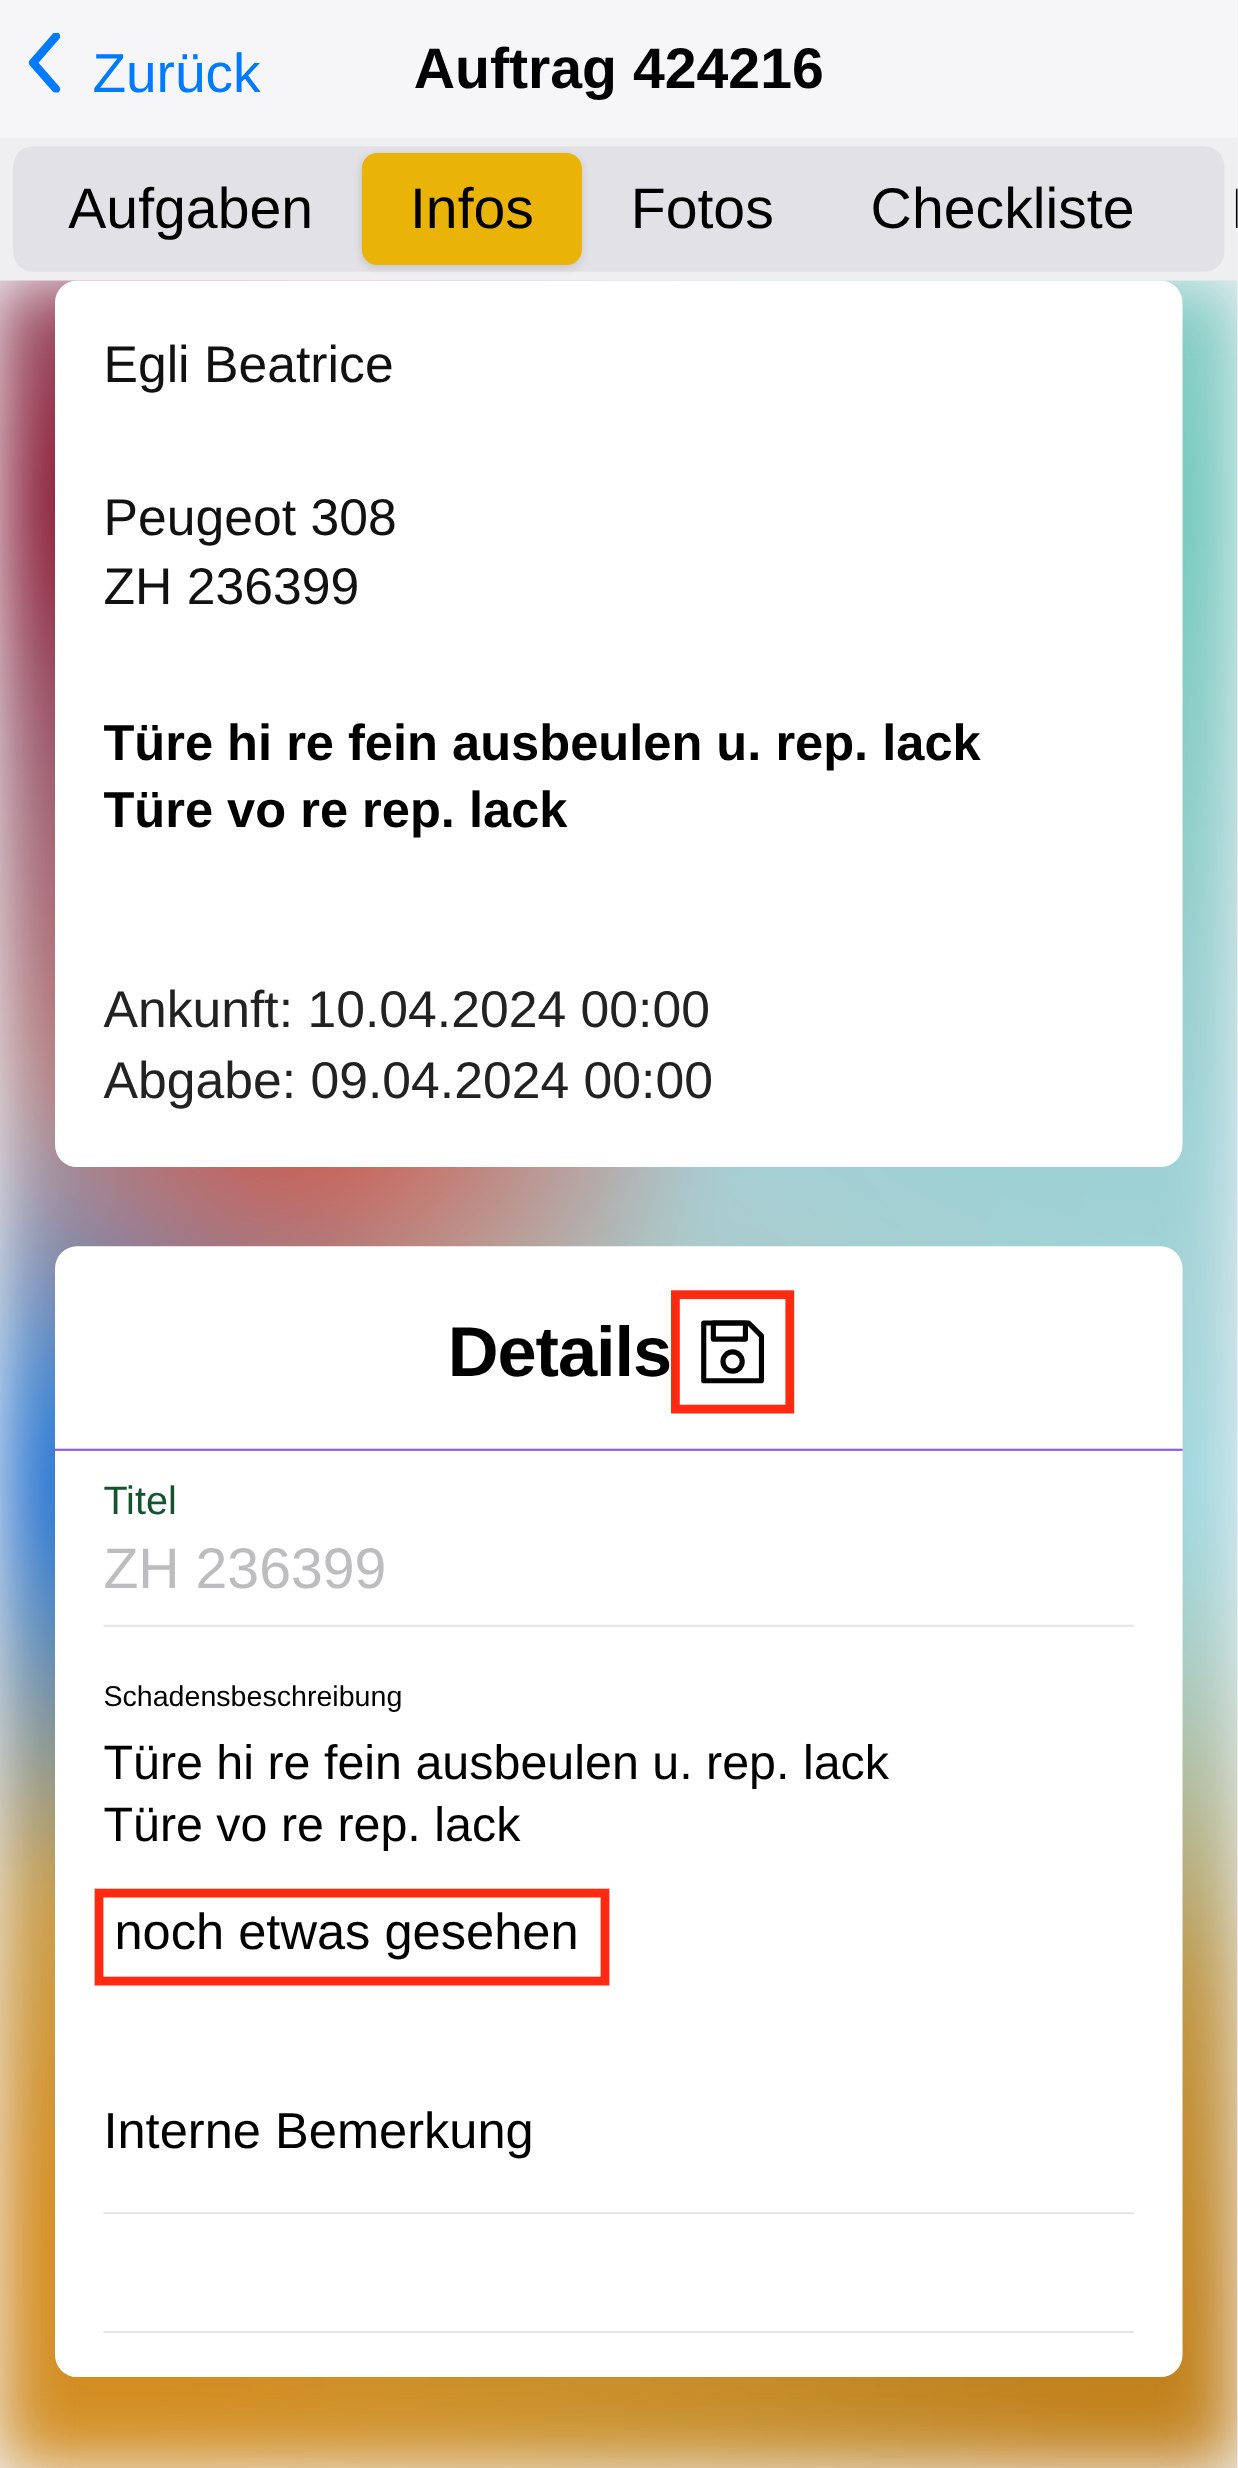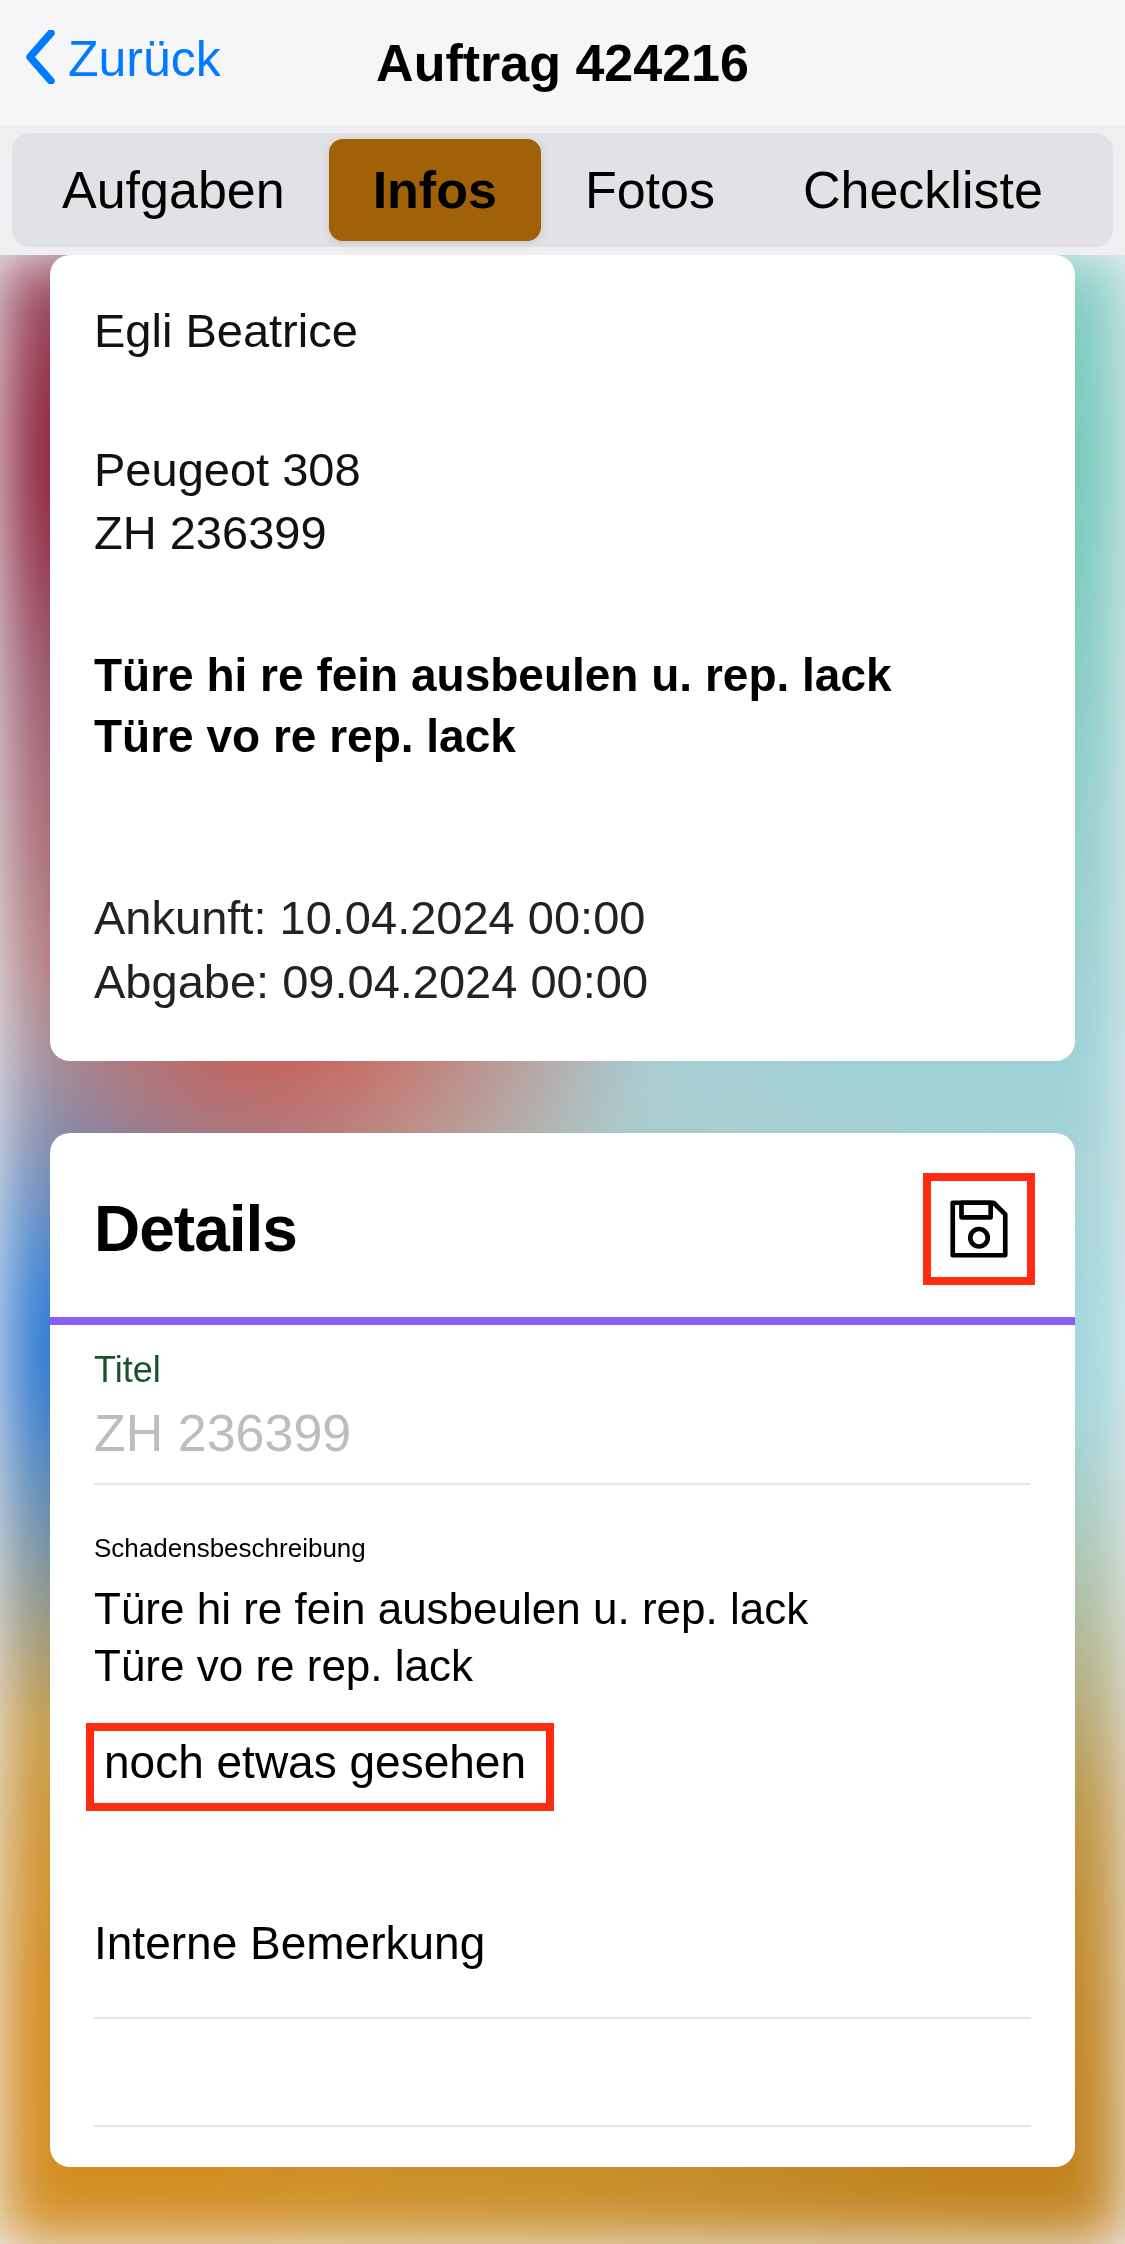--- a/index.html
+++ b/index.html
@@ -15,22 +15,22 @@
   .nav-bar {
     height: 125px;
     background: #f6f6f8;
     display: flex;
     align-items: center;
     position: relative;
     padding: 0 24px;
   }
   .back-button {
     display: flex;
-    align-items: flex-start;
-    gap: 8px;
+    align-items: flex-end;
+    gap: 24px;
     color: #007aff;
     font-size: 50px;
     cursor: pointer;
   }
   .back-chevron svg { width: 36px; height: 54px; }
   .nav-title {
     position: absolute;
     left: 50%;
     transform: translateX(-50%);
     font-size: 52px;
@@ -60,24 +60,24 @@
     color: #000;
     padding: 0 44px;
     display: flex;
     align-items: center;
     justify-content: center;
     height: 100%;
     white-space: nowrap;
     position: relative;
   }
   .seg-item.active {
-    background: #a16207;
+    background: #eab308;
     border-radius: 14px;
     box-shadow: 0 2px 8px rgba(0,0,0,0.12);
-    font-weight: 700;
+    font-weight: 400;
   }
   .seg-divider {
     width: 2px;
     height: 56px;
     background: #c0c0c4;
   }
 
   
   .content-bg {
     position: relative;
@@ -114,23 +114,23 @@
   .card.summary { padding-top: 48px; padding-bottom: 48px; }
   .summary .customer { font-size: 47px; color:#111; margin-bottom: 80px; }
   .summary .vehicle { font-size: 47px; color:#111; line-height: 1.35; margin-bottom: 80px; }
   .summary .work { font-size: 46px; font-weight: 800; color:#000; line-height: 1.32; margin-bottom: 120px; }
   .summary .dates { font-size: 47px; color:#222; line-height: 1.35; }
 
   .card.details { padding: 40px 0 40px 0; }
   .details-header {
     display: flex;
     align-items: center;
-    justify-content: space-between;
+    justify-content: center;
     padding: 0 40px 32px 44px;
-    border-bottom: 8px solid #8b5cf6;
+    border-bottom: 2px solid #8b5cf6;
   }
   .details-header h2 { font-size: 64px; font-weight: 800; color:#000; letter-spacing: -1px; }
   .save-highlight {
     border: 8px solid #ff2a12;
     padding: 6px;
   }
   .save-icon-box {
     width: 84px;
     height: 84px;
     display: flex;

